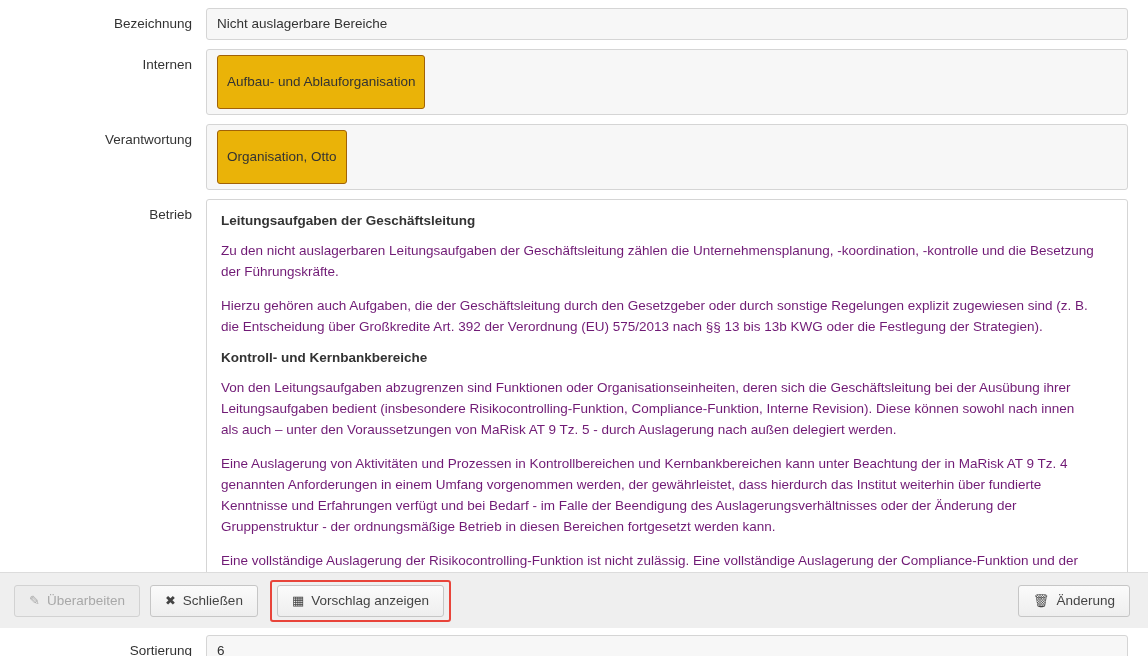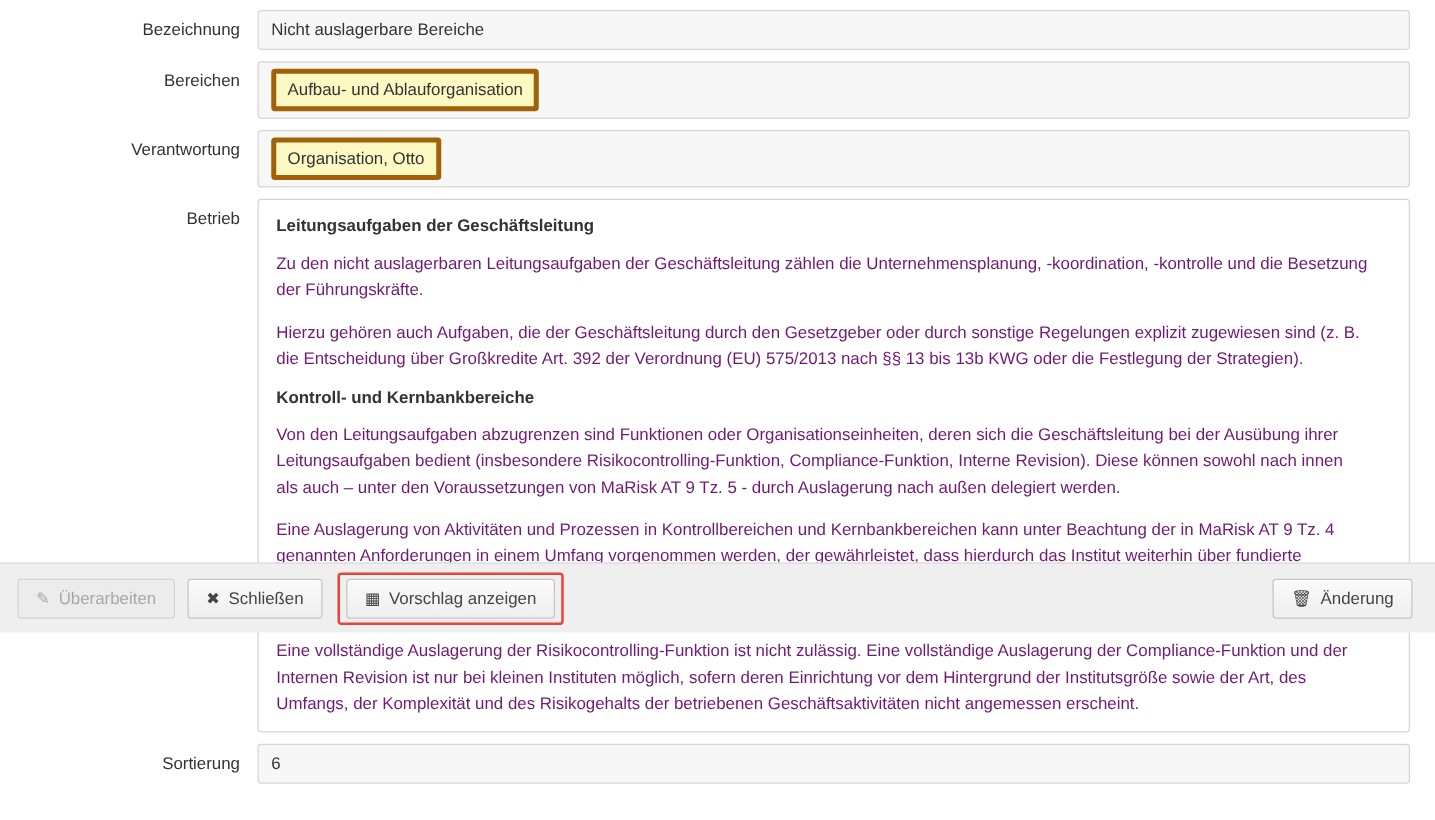--- a/index.html
+++ b/index.html
@@ -11,21 +11,21 @@
     width: 1148px;
     height: 656px;
     font-family: "Liberation Sans", sans-serif;
     font-size: 13.5px;
     color: #333333;
     overflow: hidden;
   }
   .page {
     position: relative;
     width: 1148px;
-    height: 506px;
+    height: 628px;
     box-sizing: border-box;
   }
   .form-area {
     padding: 8px 20px 0 20px;
     box-sizing: border-box;
     height: 600px;
   }
   .form-row {
     display: flex;
     align-items: flex-start;
@@ -52,24 +52,24 @@
     padding: 5px 10px;
     font-size: 13.5px;
     color: #333333;
     line-height: 20px;
   }
   .field.bold {
     font-weight: normal;
   }
   .tag {
     display: inline-block;
-    border: 4px solid #a16207;
-    background: #fef9c3;
-    border-radius: 3px;
-    padding: 4px 9px;
+    border: 1px solid #a16207;
+    background: #eab308;
+    border-radius: 3px;
+    padding: 17px 9px;
     font-size: 13.5px;
     line-height: 18px;
     color: #333333;
   }
   .content-field {
     flex: 1;
     border: 1px solid #d5d5d5;
     background: #ffffff;
     border-radius: 3px;
     box-sizing: border-box;
@@ -157,21 +157,21 @@
 <div class="page">
 
   <div class="form-area">
 
     <div class="form-row">
       <div class="form-label">Bezeichnung</div>
       <div class="field bold">Nicht auslagerbare Bereiche</div>
     </div>
 
     <div class="form-row">
-      <div class="form-label">Bereichen</div>
+      <div class="form-label">Internen</div>
       <div class="field">
         <span class="tag">Aufbau- und Ablauforganisation</span>
       </div>
     </div>
 
     <div class="form-row">
       <div class="form-label">Verantwortung</div>
       <div class="field">
         <span class="tag">Organisation, Otto</span>
       </div>

